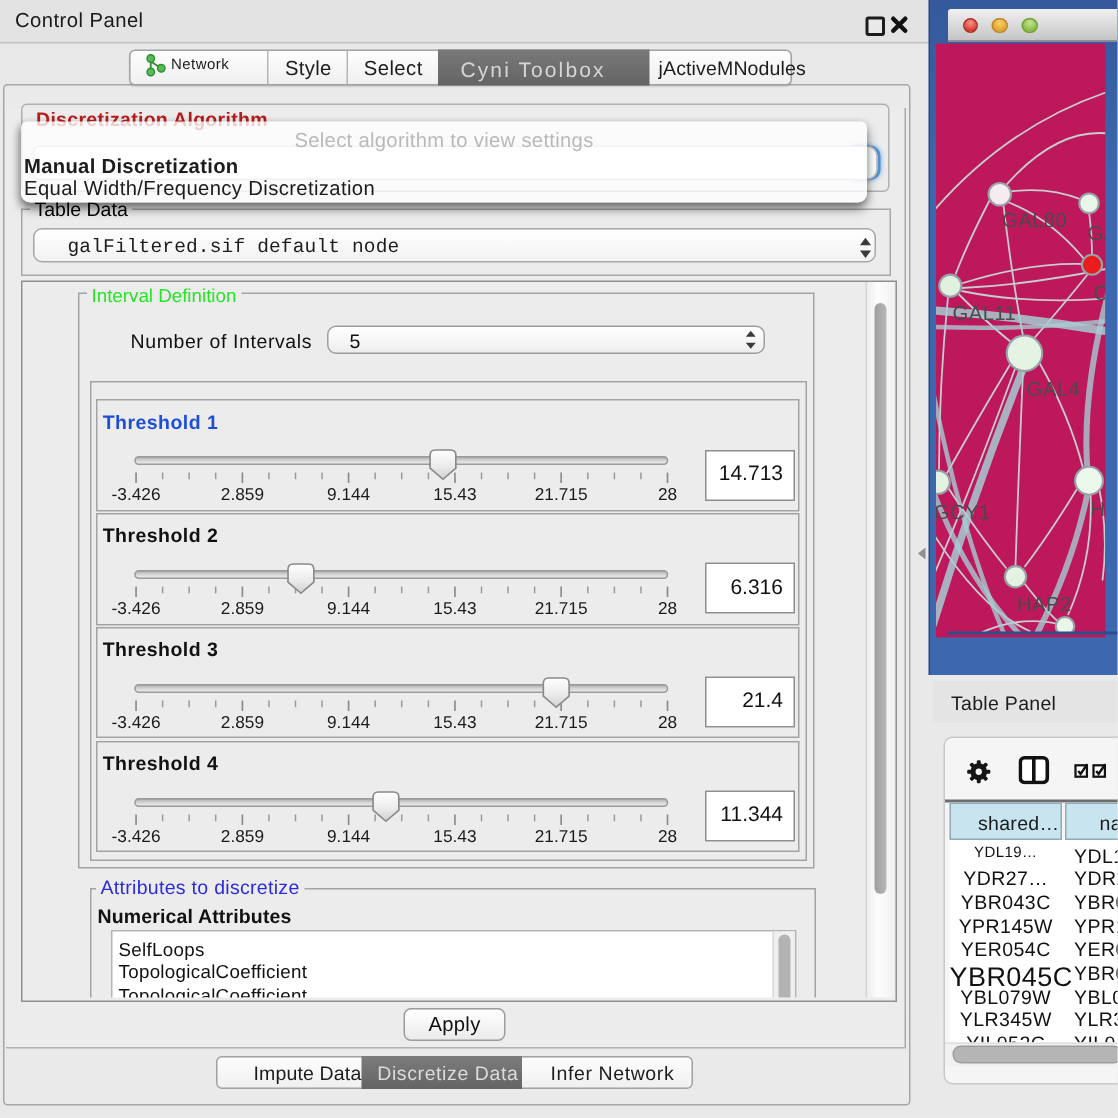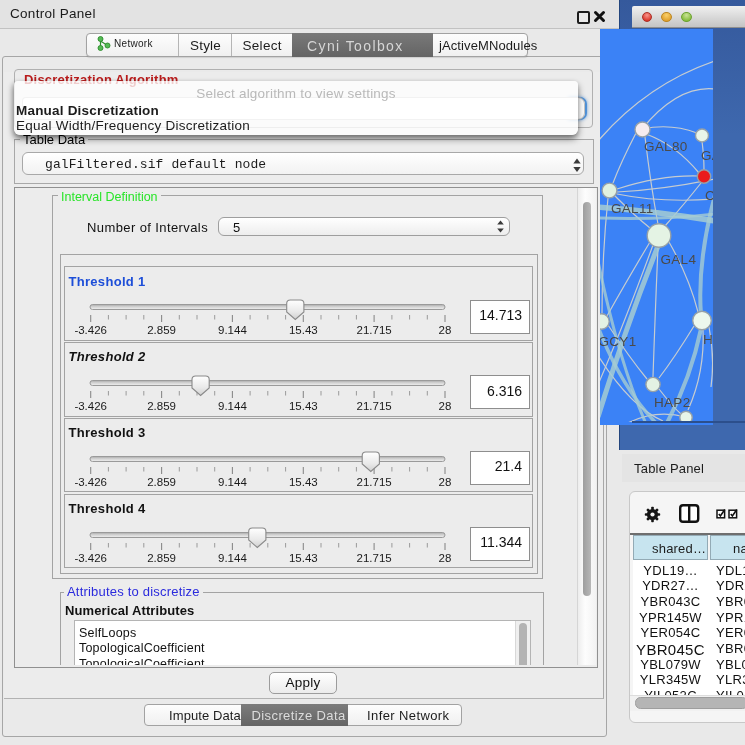--- a/index.html
+++ b/index.html
@@ -97,21 +97,21 @@
     </div>
 <div class="abs" style="left:45.7px;top:136.3px;width:60px;text-align:center;font-size:11.5px;color:#1a1a1a;">-3.426</div>
 <div class="abs" style="left:116.6px;top:136.3px;width:60px;text-align:center;font-size:11.5px;color:#1a1a1a;">2.859</div>
 <div class="abs" style="left:187.4px;top:136.3px;width:60px;text-align:center;font-size:11.5px;color:#1a1a1a;">9.144</div>
 <div class="abs" style="left:258.3px;top:136.3px;width:60px;text-align:center;font-size:11.5px;color:#1a1a1a;">15.43</div>
 <div class="abs" style="left:329.1px;top:136.3px;width:60px;text-align:center;font-size:11.5px;color:#1a1a1a;">21.715</div>
 <div class="abs" style="left:400.0px;top:136.3px;width:60px;text-align:center;font-size:11.5px;color:#1a1a1a;">28</div>
 <div class="abs" style="left:455px;top:111.6px;width:58px;height:32px;background:#fff;border:1px solid #8e8e8e;"></div>
 <div class="abs" style="left:455px;top:118.8px;width:52px;text-align:right;font-size:14px;color:#111;">14.713</div>
 <div class="abs" style="left:48.5px;top:154.0px;width:467px;height:72.5px;border:1px solid #a3a3a3;background:#ececec;"></div>
-<div class="abs" style="left:53.5px;top:161.3px;font-size:13px;font-weight:bold;color:#111;letter-spacing:0.3px;font-style:italic;">Threshold 2</div>
+<div class="abs" style="left:53.5px;top:161.3px;font-size:13px;font-weight:bold;color:#111;letter-spacing:0.3px;">Threshold 2</div>
 <div class="abs" style="left:63px;top:185.0px;width:380px;height:46px;">
       <svg width="380" height="46" style="position:absolute;left:0;top:0">
         <rect x="12" y="7.5" width="355" height="5" rx="2.5" fill="url(#trk)" stroke="#9a9a9a" stroke-width="1"></rect>
         <line x1="12.7" y1="18" x2="12.7" y2="25" stroke="#8a8a8a" stroke-width="1.1"></line>
         <line x1="30.4" y1="18" x2="30.4" y2="22.5" stroke="#9a9a9a" stroke-width="1"></line>
         <line x1="48.1" y1="18" x2="48.1" y2="22.5" stroke="#9a9a9a" stroke-width="1"></line>
         <line x1="65.8" y1="18" x2="65.8" y2="22.5" stroke="#9a9a9a" stroke-width="1"></line>
         <line x1="83.6" y1="18" x2="83.6" y2="25" stroke="#8a8a8a" stroke-width="1.1"></line>
         <line x1="101.3" y1="18" x2="101.3" y2="22.5" stroke="#9a9a9a" stroke-width="1"></line>
         <line x1="119.0" y1="18" x2="119.0" y2="22.5" stroke="#9a9a9a" stroke-width="1"></line>
@@ -239,21 +239,21 @@
 <div class="abs" style="left:16px;top:102.5px;font-size:13.5px;color:#1c1c1c;font-weight:bold;letter-spacing:0.2px;white-space:nowrap;">Manual Discretization</div>
 <div class="abs" style="left:16px;top:117.5px;font-size:13.5px;color:#1c1c1c;font-weight:normal;letter-spacing:0.25px;white-space:nowrap;">Equal Width/Frequency Discretization</div>
 <svg class="abs" style="left:610px;top:364px" width="8" height="10">
     <path d="M7 1 L2 5 L7 9 Z" fill="#8f8f8f"></path>
   </svg>
 <div class="abs" style="left:619.4px;top:0;width:126px;height:450.4px;background:linear-gradient(#35599c,#3e68ae 30%);border-left:1px solid #24467e;"></div>
 <div class="abs" style="left:632px;top:6px;width:113px;height:21px;background:linear-gradient(#f0f0f0,#c4c4c4);border-bottom:1.5px solid #8e8e8e;border-radius:2px 0 0 0;"></div>
 <div class="abs" style="left:641.8px;top:11.8px;width:10.4px;height:10.4px;border-radius:50%;background:radial-gradient(circle at 50% 28%,#f9958c,#da372b 75%);border:0.5px solid #aa2f26;box-sizing:border-box;"></div>
 <div class="abs" style="left:661.3px;top:11.8px;width:10.4px;height:10.4px;border-radius:50%;background:radial-gradient(circle at 50% 28%,#fbd06a,#dfa02c 75%);border:0.5px solid #bb8623;box-sizing:border-box;"></div>
 <div class="abs" style="left:681.3px;top:11.8px;width:10.4px;height:10.4px;border-radius:50%;background:radial-gradient(circle at 50% 28%,#cae396,#85bc3c 75%);border:0.5px solid #6ca231;box-sizing:border-box;"></div>
-<div class="abs" style="left:600px;top:28.5px;width:113px;height:396px;background:#3b82f6;overflow:hidden;">
+<div class="abs" style="left:624px;top:28.5px;width:113px;height:396px;background:#be185d;overflow:hidden;">
 <svg width="113" height="393" style="position:absolute;left:0;top:0">
       <path d="M 42 100 Q 78 56 115 60" stroke="#c6ccd0" stroke-width="1.2" fill="none" opacity="1.0"></path>
       <path d="M -7 118 Q 44 56 115 32" stroke="#c6ccd0" stroke-width="1.2" fill="none" opacity="1.0"></path>
       <path d="M 42 100 Q 71 94 97 104" stroke="#c6ccd0" stroke-width="1.2" fill="none" opacity="1.0"></path>
       <path d="M 46 105 Q 76 116 99 144" stroke="#c6ccd0" stroke-width="1.2" fill="none" opacity="1.0"></path>
       <path d="M 45 108 Q 51 158 58 195" stroke="#c6ccd0" stroke-width="1.2" fill="none" opacity="1.0"></path>
       <path d="M 36 104 Q 21 133 13 154" stroke="#c6ccd0" stroke-width="1.2" fill="none" opacity="1.0"></path>
       <path d="M 102 112 Q 104 128 104 141" stroke="#c6ccd0" stroke-width="1.2" fill="none" opacity="1.0"></path>
       <path d="M 17 160 Q 61 146 98 147" stroke="#c6ccd0" stroke-width="1.2" fill="none" opacity="1.0"></path>
       <path d="M 17 163 Q 61 161 115 150" stroke="#c6ccd0" stroke-width="1.2" fill="none" opacity="1.0"></path>
@@ -331,31 +331,31 @@
 <svg class="abs" style="left:727.5px;top:508px" width="11" height="11">
     <rect x="1" y="2.2" width="7.6" height="7.6" fill="#fff" stroke="#111" stroke-width="1.5"></rect>
     <path d="M2.8 6 L4.4 8 L8.8 1.5" stroke="#111" stroke-width="1.6" fill="none"></path>
   </svg>
 <div class="abs" style="left:630px;top:533px;width:118px;height:1.5px;background:#6e6e6e;"></div>
 <div class="abs" style="left:633px;top:535px;width:75px;height:24.5px;background:#c7e4ef;border:1px solid #93aab5;box-sizing:border-box;"></div>
 <div class="abs" style="left:709.5px;top:535px;width:38px;height:24.5px;background:#c7e4ef;border:1px solid #93aab5;box-sizing:border-box;"></div>
 <div class="abs" style="left:652px;top:541px;font-size:13px;color:#1c1c1c;font-weight:normal;letter-spacing:0.2px;white-space:nowrap;">shared…</div>
 <div class="abs" style="left:733px;top:541px;font-size:13px;color:#1c1c1c;font-weight:normal;letter-spacing:0.2px;white-space:nowrap;">na</div>
 <div class="abs" style="left:633px;top:559.5px;width:115px;height:135px;background:#fff;overflow:hidden;">
-<div class="abs" style="left:0;top:3.0px;width:75px;text-align:center;font-size:13px;color:#111;letter-spacing:0.3px;">YDL19…</div>
+<div class="abs" style="left:0;top:3.0px;width:75px;text-align:center;font-size:10px;color:#111;letter-spacing:0.3px;">YDL19…</div>
 <div class="abs" style="left:83px;top:3.0px;font-size:13px;color:#111;white-space:nowrap;letter-spacing:0.3px;">YDL1</div>
 <div class="abs" style="left:0;top:18.7px;width:75px;text-align:center;font-size:13px;color:#111;letter-spacing:0.3px;">YDR27…</div>
 <div class="abs" style="left:83px;top:18.7px;font-size:13px;color:#111;white-space:nowrap;letter-spacing:0.3px;">YDR2</div>
 <div class="abs" style="left:0;top:34.4px;width:75px;text-align:center;font-size:13px;color:#111;letter-spacing:0.3px;">YBR043C</div>
 <div class="abs" style="left:83px;top:34.4px;font-size:13px;color:#111;white-space:nowrap;letter-spacing:0.3px;">YBR0</div>
 <div class="abs" style="left:0;top:50.1px;width:75px;text-align:center;font-size:13px;color:#111;letter-spacing:0.3px;">YPR145W</div>
 <div class="abs" style="left:83px;top:50.1px;font-size:13px;color:#111;white-space:nowrap;letter-spacing:0.3px;">YPR1</div>
 <div class="abs" style="left:0;top:65.8px;width:75px;text-align:center;font-size:13px;color:#111;letter-spacing:0.3px;">YER054C</div>
 <div class="abs" style="left:83px;top:65.8px;font-size:13px;color:#111;white-space:nowrap;letter-spacing:0.3px;">YER0</div>
-<div class="abs" style="left:0;top:81.5px;width:75px;text-align:center;font-size:15px;color:#111;letter-spacing:0.3px;">YBR045C</div>
+<div class="abs" style="left:0;top:81.5px;width:75px;text-align:center;font-size:18px;color:#111;letter-spacing:0.3px;">YBR045C</div>
 <div class="abs" style="left:83px;top:81.5px;font-size:13px;color:#111;white-space:nowrap;letter-spacing:0.3px;">YBR0</div>
 <div class="abs" style="left:0;top:97.2px;width:75px;text-align:center;font-size:13px;color:#111;letter-spacing:0.3px;">YBL079W</div>
 <div class="abs" style="left:83px;top:97.2px;font-size:13px;color:#111;white-space:nowrap;letter-spacing:0.3px;">YBL0</div>
 <div class="abs" style="left:0;top:112.9px;width:75px;text-align:center;font-size:13px;color:#111;letter-spacing:0.3px;">YLR345W</div>
 <div class="abs" style="left:83px;top:112.9px;font-size:13px;color:#111;white-space:nowrap;letter-spacing:0.3px;">YLR3</div>
 <div class="abs" style="left:0;top:128.6px;width:75px;text-align:center;font-size:13px;color:#111;letter-spacing:0.3px;">YIL052C</div>
 <div class="abs" style="left:83px;top:128.6px;font-size:13px;color:#111;white-space:nowrap;letter-spacing:0.3px;">YIL0</div>
 </div>
 <div class="abs" style="left:630px;top:694.5px;width:118px;height:15.5px;background:#f1f1f1;border-top:1px solid #ddd;"></div>
 <div class="abs" style="left:635px;top:697px;width:113px;height:11.5px;background:#b5b5b5;border:1px solid #9e9e9e;border-radius:5.5px;box-sizing:border-box;"></div>

